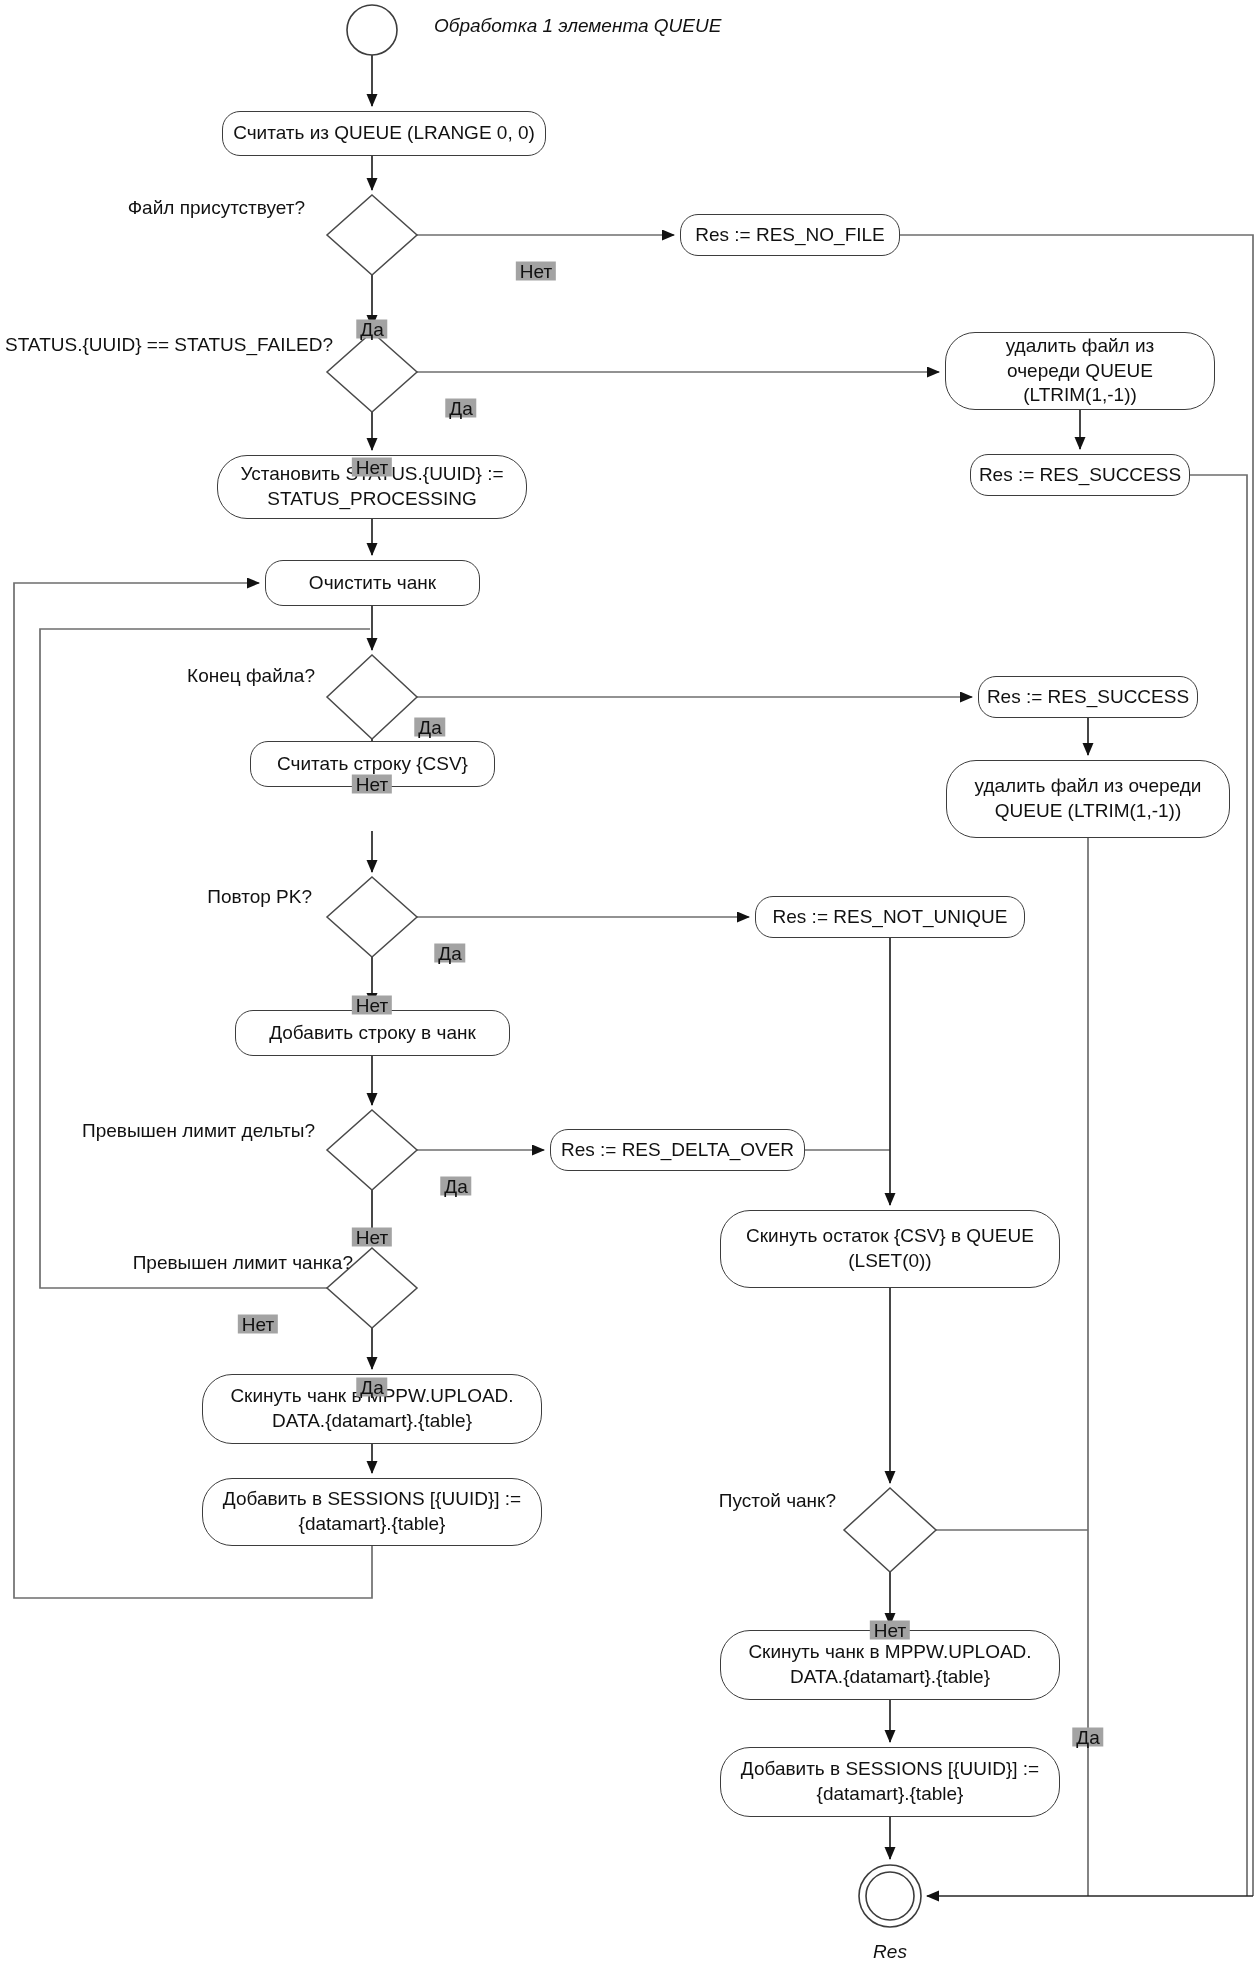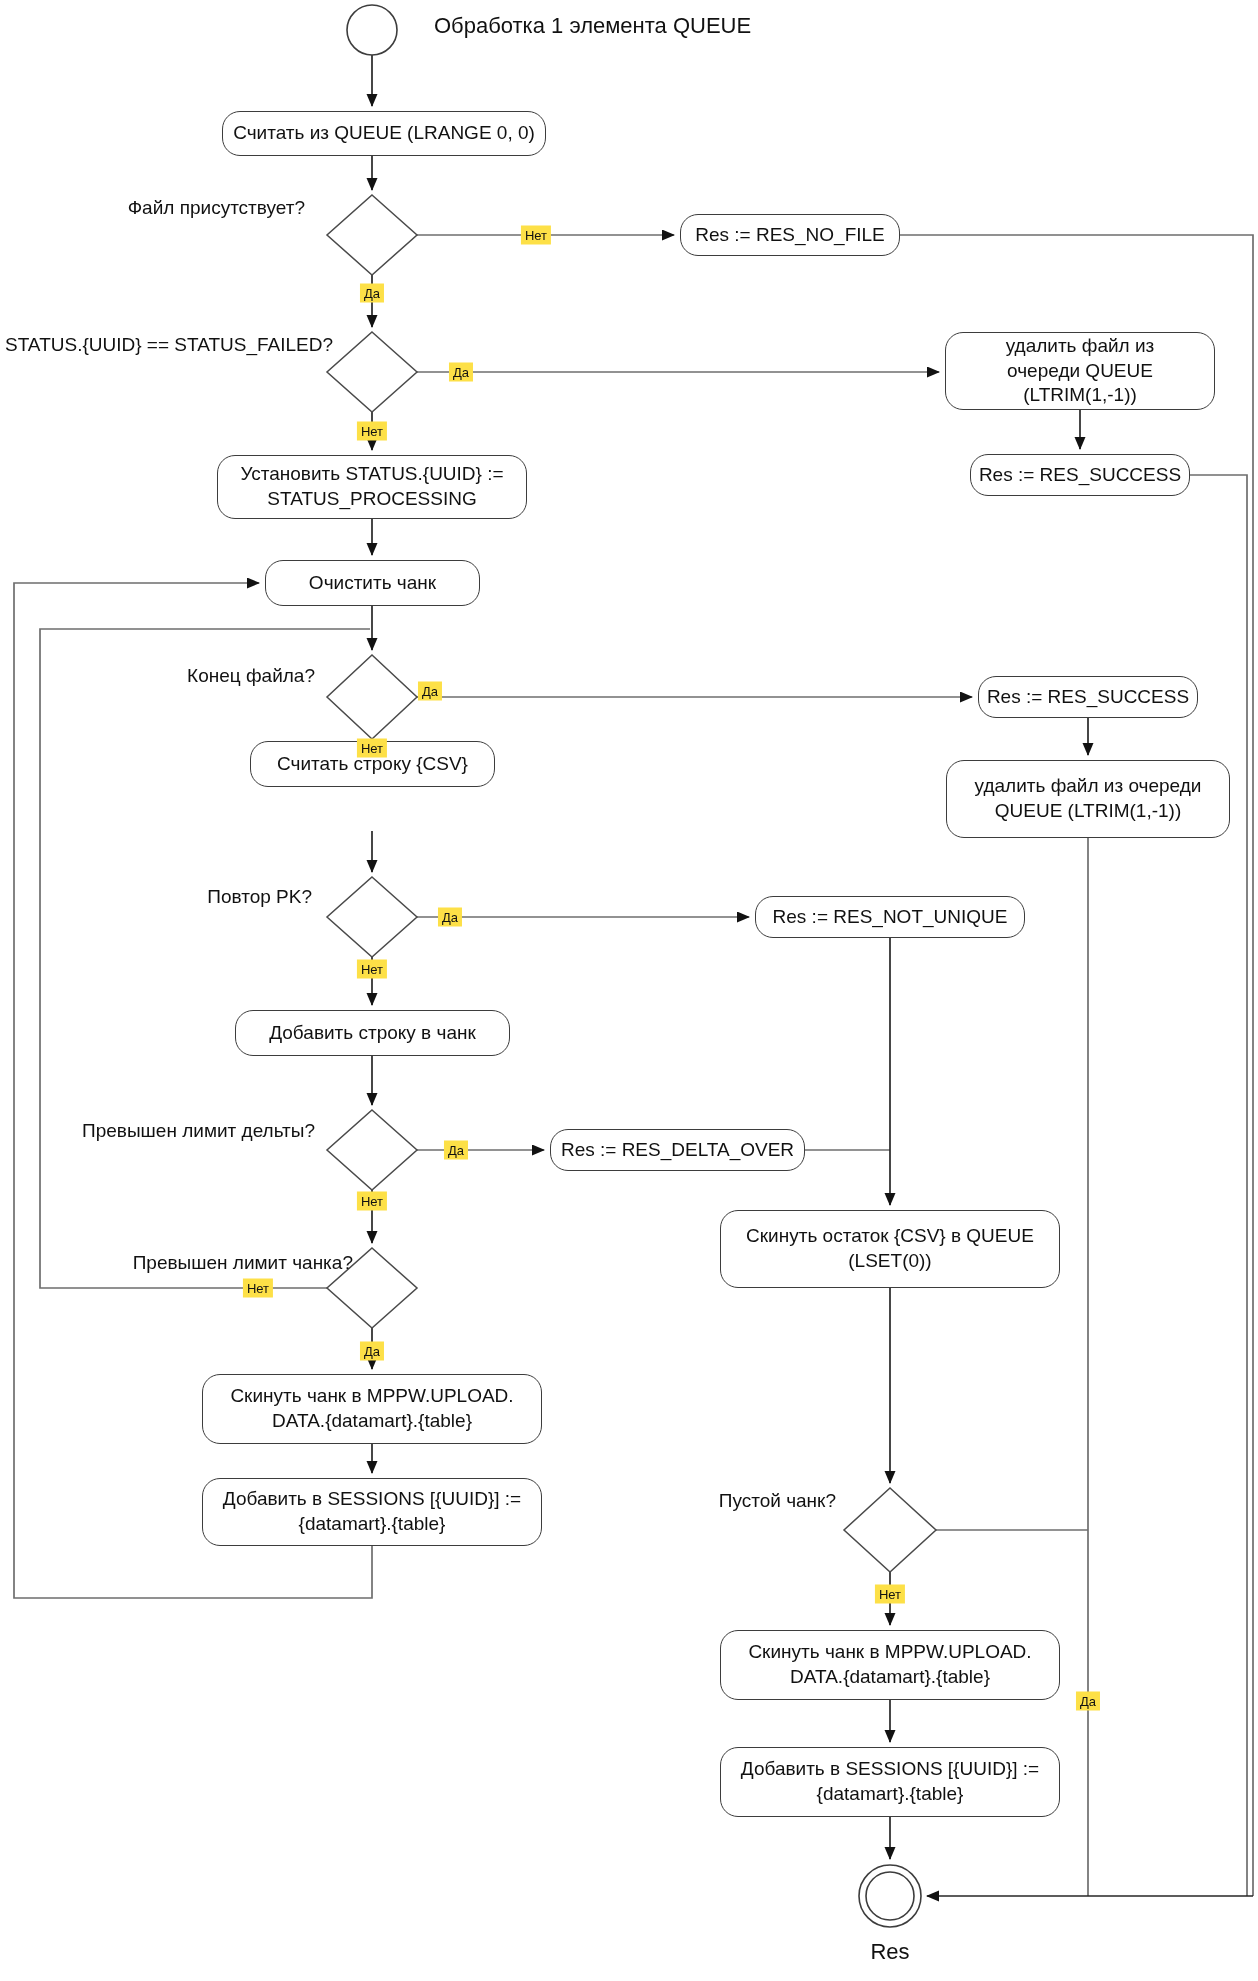--- a/index.html
+++ b/index.html
@@ -17,37 +17,38 @@
     box-sizing:border-box;
     border:1.6px solid #3d3d3d;
     border-radius:18px;
     background:#fff;
     display:flex;align-items:center;justify-content:center;
     text-align:center;
     font-size:19px;line-height:1.3;
     white-space:pre-line;
     z-index:3;
   }
-  .node.big{border-radius:18px;}
+  .node.big{border-radius:30px;}
   .dlabel{
     position:absolute;
     font-size:19px;line-height:22px;
     text-align:right;
     white-space:nowrap;
     z-index:3;
   }
   .elabel{
     position:absolute;
     transform:translate(-50%,-50%);
-    font-size:13px;line-height:19px;
-    background:#fde047;
+    font-size:19px;line-height:19px;
+    background:#a3a3a3;
     padding:0 4px;
     z-index:4;
+    margin-top:36px;
   }
-  .free{position:absolute;font-size:22px;line-height:22px;white-space:nowrap;z-index:3;}
+  .free{position:absolute;font-size:19px;line-height:22px;white-space:nowrap;z-index:3;font-style:italic;}
   .center{transform:translateX(-50%);text-align:center;}
 </style>
 </head>
 <body>
 
 <div class="canvas">
 
   <svg class="wires" width="1258" height="1981" viewBox="0 0 1258 1981">
     <defs>
       <marker id="arr" markerUnits="userSpaceOnUse" markerWidth="14" markerHeight="12" refX="12" refY="5.5" orient="auto">

